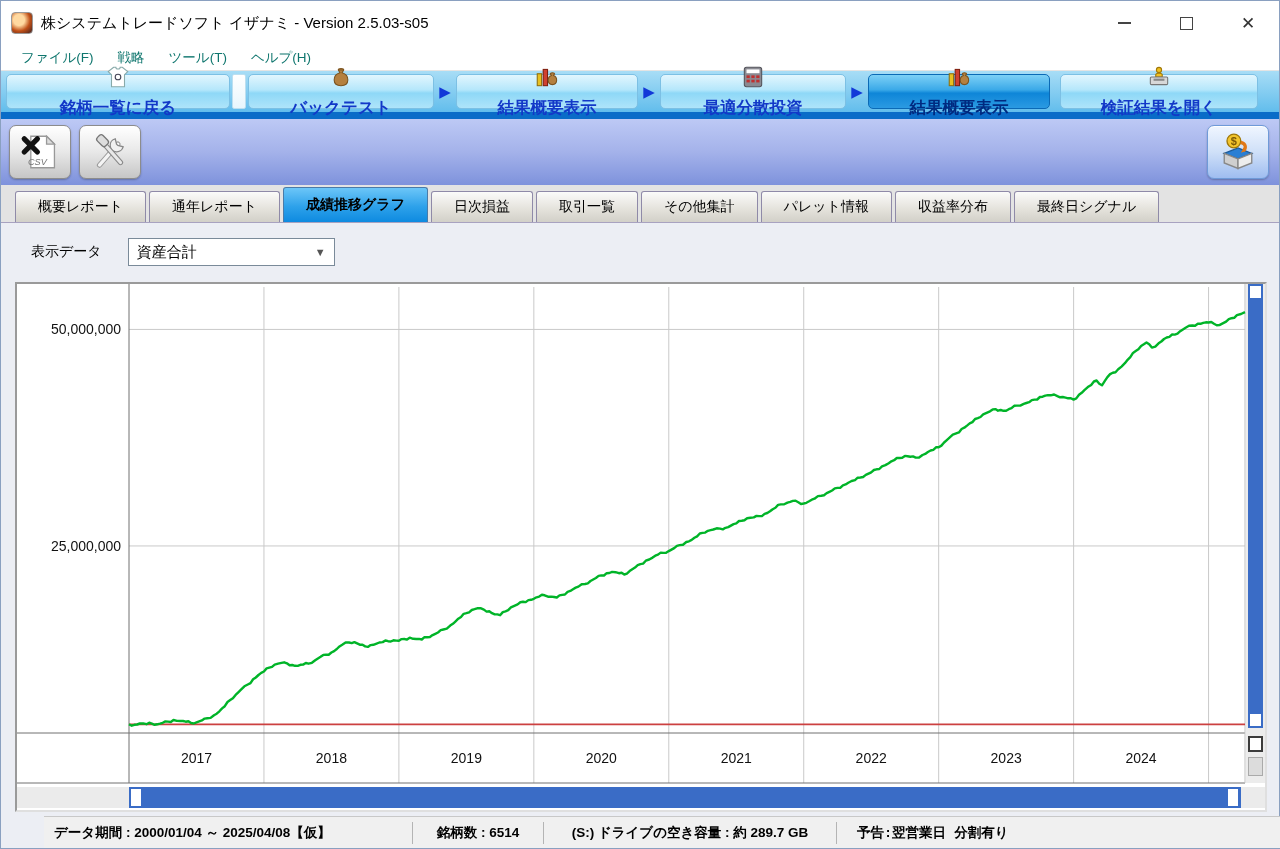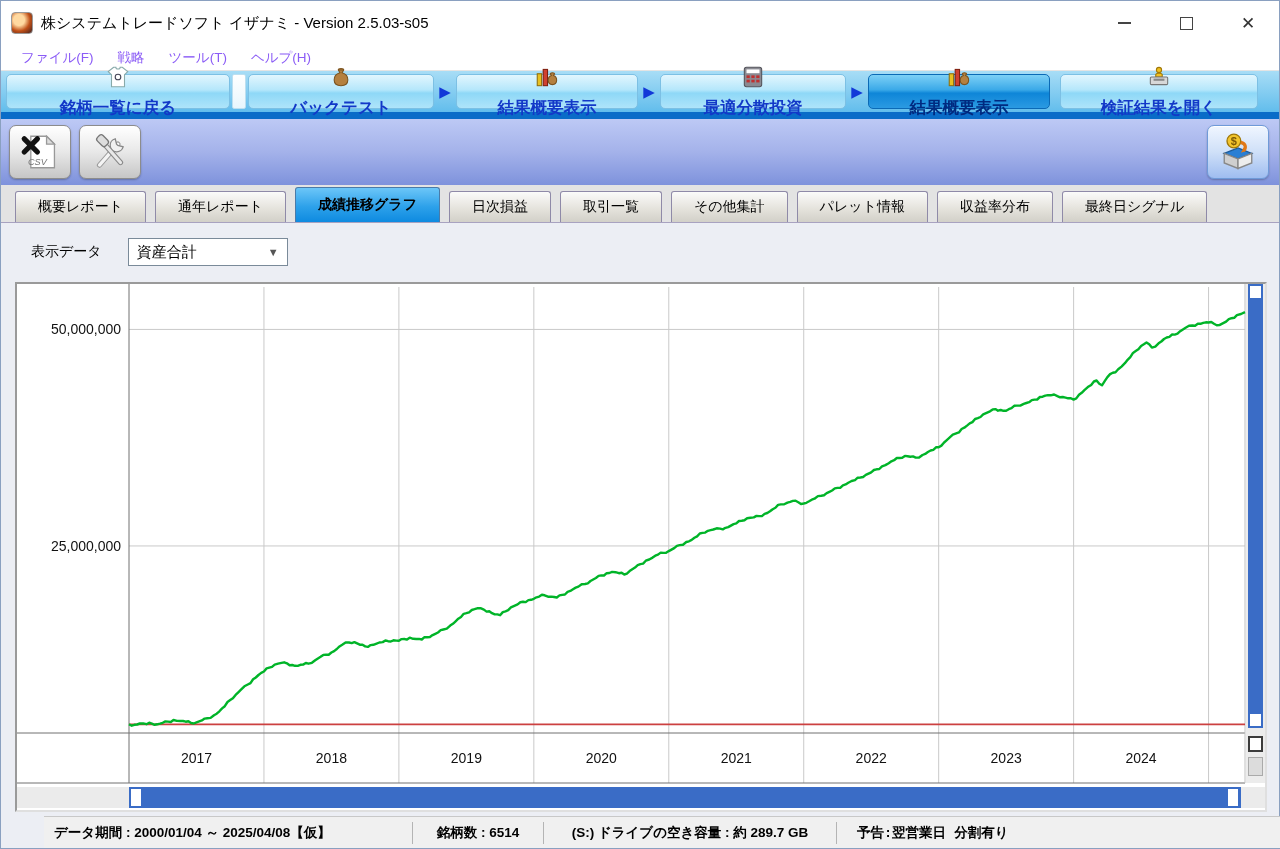--- a/index.html
+++ b/index.html
@@ -14,21 +14,21 @@
     border:1px solid #999; }
   .title-text { font-size:15px; color:#000; }
   .win-controls { margin-left:auto; display:flex; height:100%; }
   .win-btn { width:62px; height:100%; display:flex; align-items:center; justify-content:center; cursor:default; }
   .glyph-min { width:13px; height:2px; background:#444; }
   .glyph-max { width:13px; height:13px; border:1.5px solid #444; }
   .glyph-close { font-size:17px; color:#333; line-height:1; }
 
   
   .menubar { height:26px; background:#fff; display:flex; align-items:center; padding-left:8px; border-bottom:1px solid #e4e4e4; }
-  .menu-item { font-size:13.5px; color:#8b5cf6; padding:3px 12px; }
+  .menu-item { font-size:13.5px; color:#0f766e; padding:3px 12px; }
 
   
   .navbar { height:41px; background:linear-gradient(#a8ddf6,#62bdec); display:flex; align-items:stretch; padding:3px 0 3px 5px; }
   .nav-btn { display:flex; align-items:center; justify-content:center; gap:7px;
     background:linear-gradient(#e2f6fe 0%,#b5e7fb 45%,#8ed8f7 55%,#aee4fa 100%);
     border:1px solid #7cc0e4; border-radius:5px; color:#1238c8; font-weight:bold; font-size:16.5px;flex-direction:column; }
   .nav-btn.active { background:linear-gradient(#7dd0f6 0%,#3aa9e8 45%,#0e86d8 55%,#2b9ae2 100%);
     border-color:#0b6ab6; color:#002a80; }
   .nav-notch { width:14px; background:linear-gradient(#ffffff,#e8f6fd); border:1px solid #bcdff0; border-radius:2px; margin:0 2px; }
   .nav-arrow { width:22px; display:flex; align-items:center; justify-content:center; color:#1238d8; font-size:15px; }
@@ -41,31 +41,31 @@
     display:flex; align-items:center; padding:0 8px; }
   .tool-btn { width:62px; height:54px; border-radius:7px; border:1px solid #8c8c8c;
     background:linear-gradient(#ffffff 0%,#e8e8e8 50%,#c6c6c6 100%);
     display:flex; align-items:center; justify-content:center; margin-right:8px;
     box-shadow:inset 0 1px 0 #fff, 0 1px 2px rgba(0,0,0,.25); }
   .tool-btn.money { margin-left:auto; margin-right:2px;
     background:linear-gradient(#f0f6ff 0%,#cfe0f8 50%,#9fbdf0 100%); border-color:#6f9ad8; }
 
   
   .tabbar { height:38px; background:#e3e3e3; display:flex; align-items:flex-end; padding:0 0 0 14px; border-bottom:1px solid #a8a2c0; }
-  .tab { height:31px; margin-right:9px; padding:0 22px; display:flex; align-items:center; justify-content:center;
+  .tab { height:31px; margin-right:3px; padding:0 22px; display:flex; align-items:center; justify-content:center;
     font-size:14px; color:#000; background:linear-gradient(#fbfbfa,#e3e1da 60%,#d2d0c8);
     border:1px solid #8f8aa8; border-bottom:none; border-radius:3px 3px 0 0; }
   .tab.active { height:35px; background:linear-gradient(#6cc6f8 0%,#2da1ea 55%,#0e8ae0 100%);
     font-weight:bold; border-color:#4a7ba8; }
 
   
   .content { position:relative; height:595px; background:#eceef4; }
   .combo-row { position:absolute; left:0; top:14px; height:30px; display:flex; align-items:center; }
   .combo-label { font-size:14px; color:#000; margin-left:30px; }
-  .combobox { width:160px; height:28px; background:#fff; border:1px solid #7a8a99; margin-left:26px;
+  .combobox { width:207px; height:28px; background:#fff; border:1px solid #7a8a99; margin-left:26px;
     display:flex; align-items:center; justify-content:space-between; padding:0 8px; }
   .combo-value { font-size:15px; color:#000; }
   .combo-chevron { font-size:11px; color:#555; }
 
   
   .chart-panel { position:absolute; left:14px; top:59px; width:1252px; height:530px; background:#fff;
     border:2px solid; border-color:#9a9a9a #dfdfdf #dfdfdf #9a9a9a; }
   #chart-svg { position:absolute; left:0; top:0; }
   .vstrip { position:absolute; left:1229px; top:0; width:19px; height:499px; background:#ececec; }
   .vscroll { position:absolute; left:2px; top:0; width:15px; height:444px; background:#3a6cc6; }

